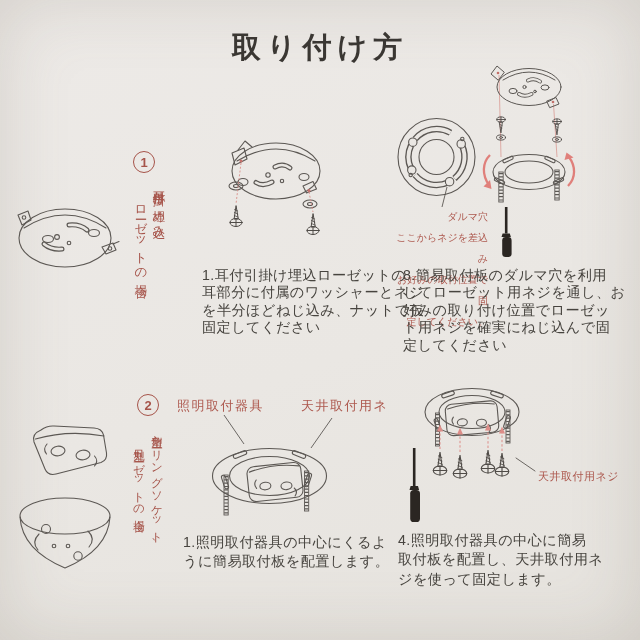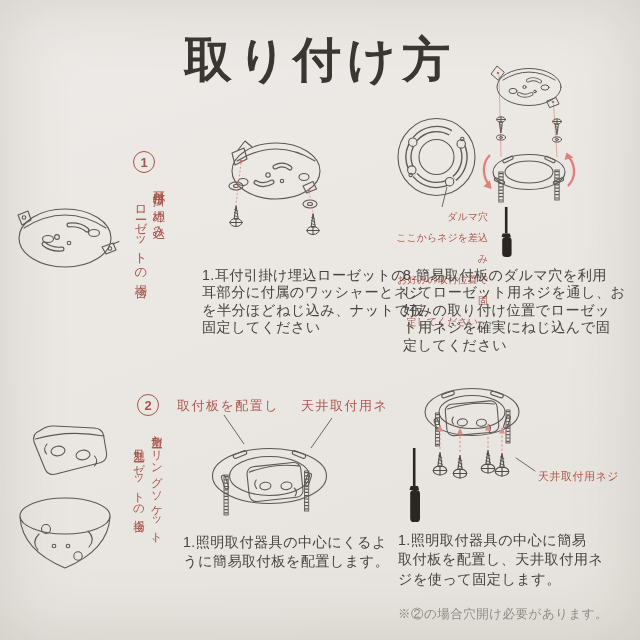--- a/index.html
+++ b/index.html
@@ -4,21 +4,21 @@
 <style>
   html,body{margin:0;padding:0;background:#d8d5d1;}
   .canvas{
     position:relative;width:640px;height:640px;margin:0 auto;
     background:linear-gradient(160deg,#edeae7 0%,#eae7e3 55%,#e6e3de 100%);
     overflow:hidden;font-family:"Liberation Sans",sans-serif;
   }
   .canvas::after{content:"";position:absolute;inset:0;pointer-events:none;
     box-shadow:inset 0 0 70px rgba(115,105,90,0.20);}
   .abs{position:absolute;}
-  .title{left:0;right:0;top:28px;text-align:center;font-size:48px;font-weight:700;
+  .title{left:0;right:0;top:28px;text-align:center;font-size:29px;font-weight:700;
     letter-spacing:6px;color:#3a3733;}
   .num-badge{width:20px;height:20px;border:1.7px solid #a6544a;border-radius:50%;
     color:#a6544a;font-size:13px;font-weight:700;display:flex;align-items:center;
     justify-content:center;line-height:1;}
   .vtext{writing-mode:vertical-rl;color:#a6544a;font-size:12.5px;letter-spacing:1px;
     font-weight:500;white-space:nowrap;}
   .vtext.s2{font-size:11.5px;letter-spacing:0.5px;}
   .step{font-size:14.2px;line-height:17.4px;color:#47443f;white-space:pre-line;
     letter-spacing:0.4px;}
   .step.wide{line-height:19.4px;}
@@ -214,21 +214,21 @@
 耳部分に付属のワッシャーとネジ
 を半分ほどねじ込み、ナットで仮
 固定してください</div>
   <div class="step abs" style="left:403px;top:267px;">8.簡易取付板のダルマ穴を利用
 してローゼット用ネジを通し、お
 好みの取り付け位置でローゼッ
 ト用ネジを確実にねじ込んで固
 定してください</div>
 
   <div class="num-badge abs" style="left:137px;top:394px;">2</div>
-  <div class="rlabel abs" style="left:177px;top:397px;">取付板を配置し</div>
+  <div class="rlabel abs" style="left:177px;top:397px;">照明取付器具</div>
   <div class="rlabel abs" style="left:301px;top:397px;">天井取付用ネ</div>
   <div class="vtext s2 abs" style="left:149px;top:427px;">角型シーリングソケット、</div>
   <div class="vtext s2 abs" style="left:131px;top:441px;">丸型ローゼットの場合</div>
 
   <svg class="abs" style="left:210px;top:411px;" width="140" height="42" viewBox="0 0 140 42">
     <g stroke="#6b6764" stroke-width="1" fill="none">
       <path d="M14 4 L34 33"></path>
       <path d="M122 7 L101 37"></path>
     </g>
   </svg>
@@ -362,19 +362,18 @@
       <rect x="16.9" y="63" width="2.6" height="38"></rect>
       <path d="M14.6 101 h7.4 l1.1 4 h-9.6 Z"></path>
       <rect x="14.2" y="105" width="9.8" height="32" rx="3.6"></rect>
     </g>
   </svg>
 
   <div class="rlabel abs" style="left:538px;top:469px;letter-spacing:0.5px;font-size:11px;">天井取付用ネジ</div>
 
   <div class="step wide abs" style="left:183px;top:533px;">1.照明取付器具の中心にくるよ
 うに簡易取付板を配置します。</div>
-  <div class="step wide abs" style="left:398px;top:531px;">1.照明取付器具の中心に簡易
+  <div class="step wide abs" style="left:398px;top:531px;">4.照明取付器具の中心に簡易
 取付板を配置し、天井取付用ネ
 ジを使って固定します。</div>
 
-  <div class="footnote abs" style="left:398px;top:606px;">※②の場合穴開け必要があります。</div>
 
 </div>
 
 </body></html>

